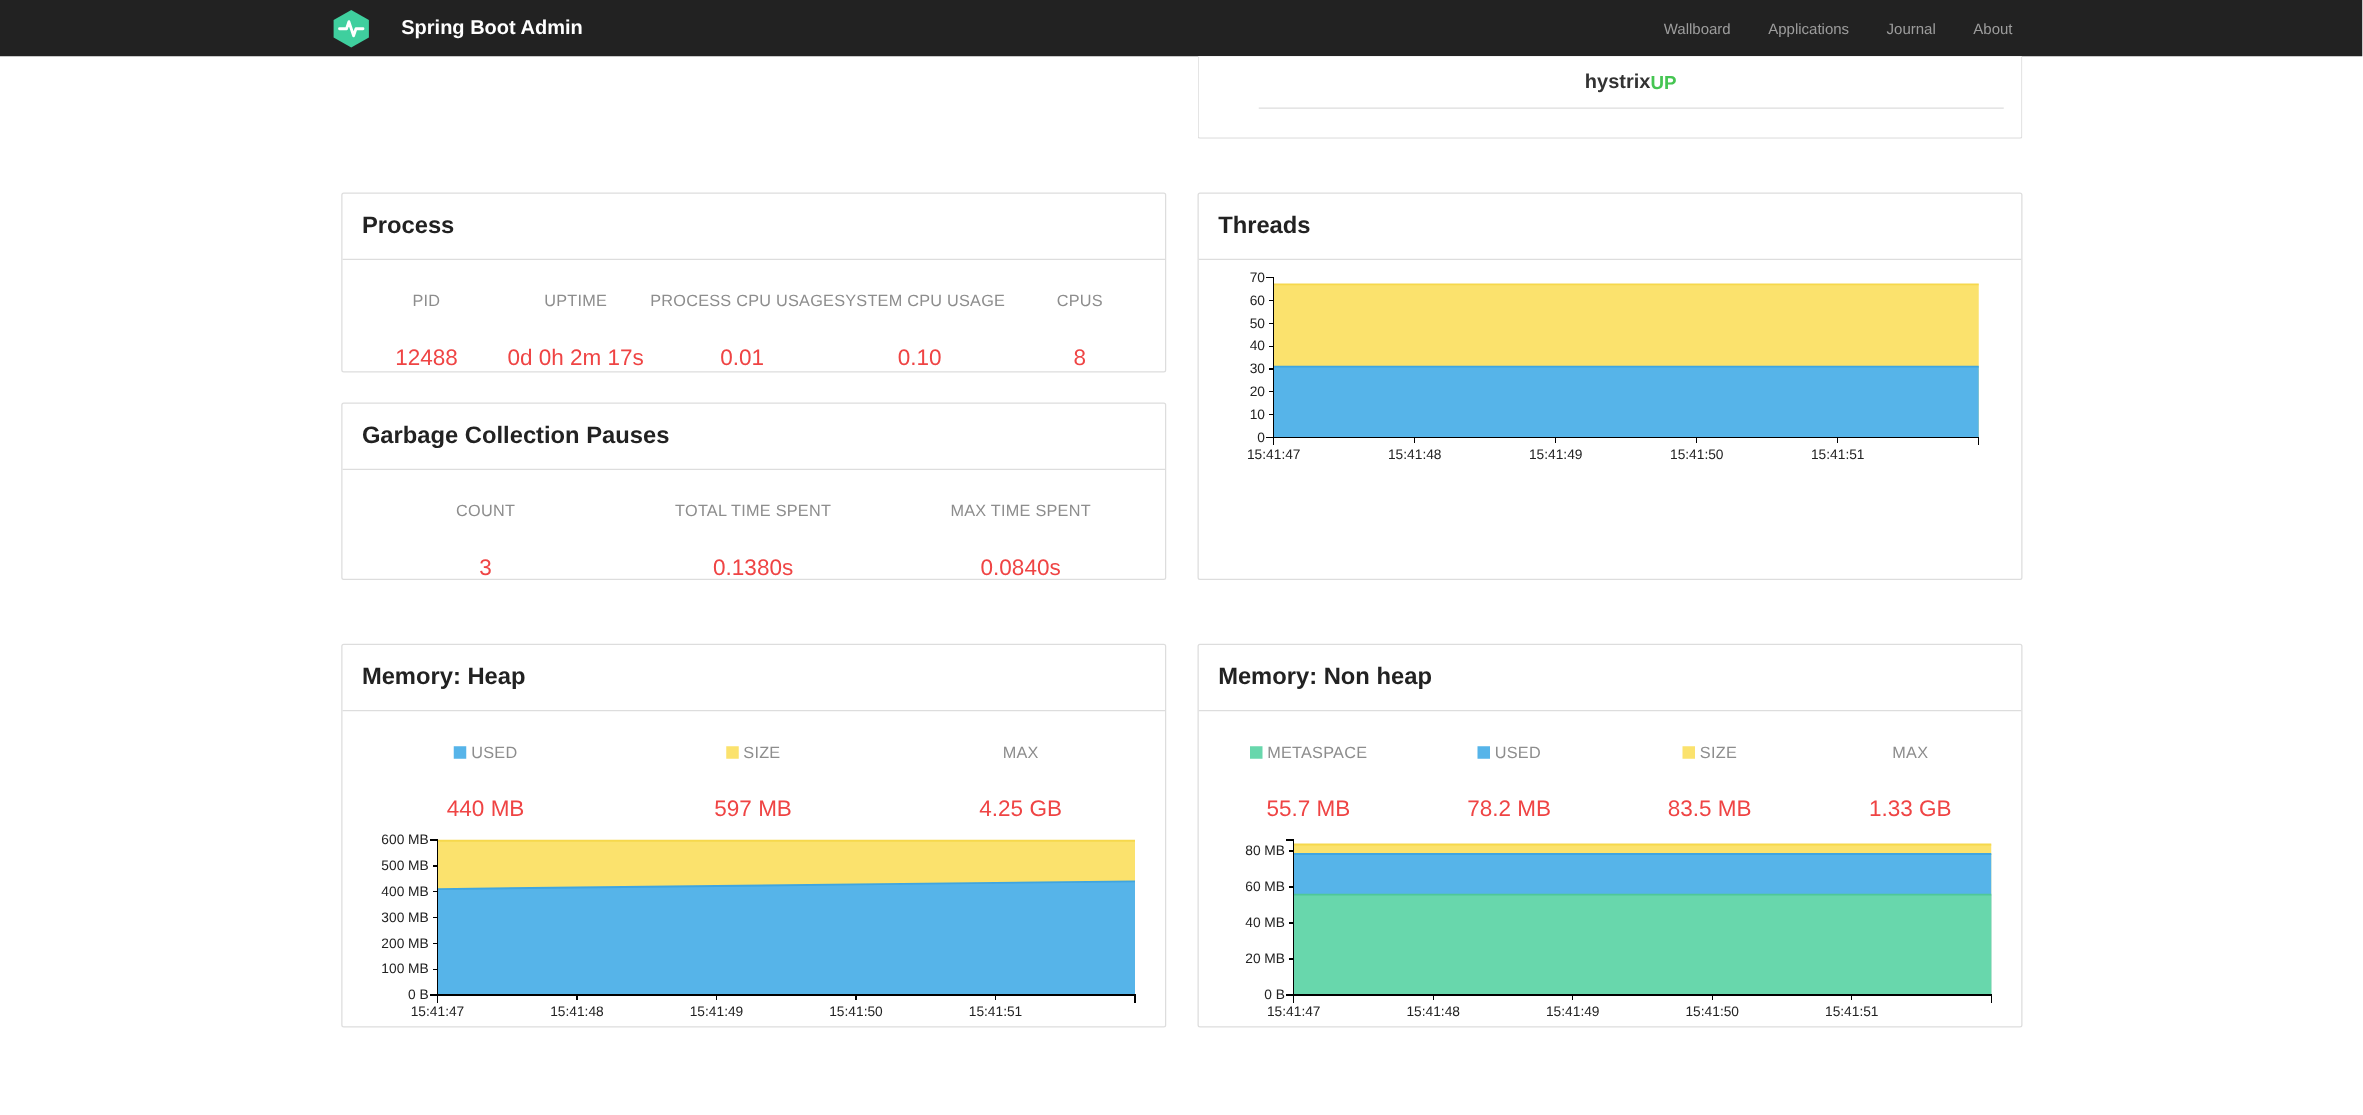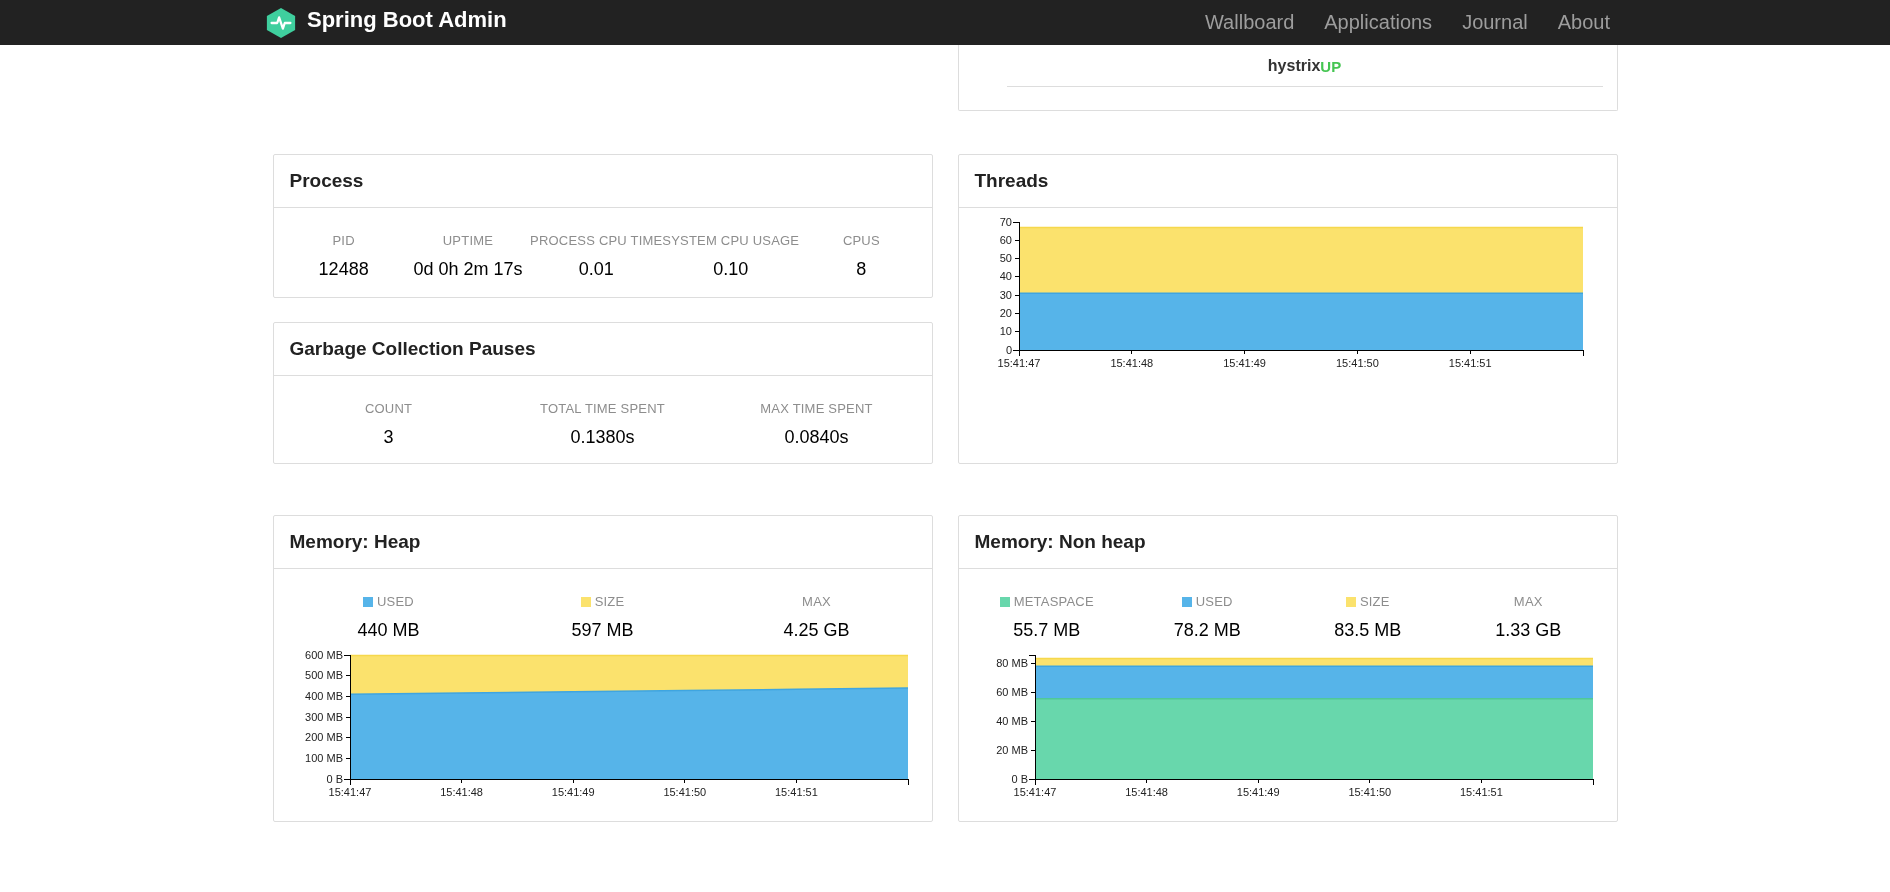--- a/index.html
+++ b/index.html
@@ -12,27 +12,27 @@
     overflow: hidden;
   }
 
   
   .navbar { background: #222222; height: 45px; width: 100%; }
   .navbar-inner {
     width: 1360px; margin: 0 auto; height: 100%;
     display: flex; align-items: center;
   }
   .brand {
-    display: flex; align-items: flex-start; gap: 10px;
-    color: #ffffff; font-weight: bold; font-size: 22px;
+    display: flex; align-items: center; gap: 24px;
+    color: #ffffff; font-weight: bold; font-size: 16px;
     text-decoration: none; cursor: pointer;
   }
   .nav-links { margin-left: auto; display: flex; align-items: center; }
   .nav-link {
-    color: #9d9d9d; font-size: 20px; padding: 0 15px;
+    color: #9d9d9d; font-size: 12px; padding: 0 15px;
     text-decoration: none; cursor: pointer;
   }
 
   
   .container {
     width: 1345px; margin: 0 auto;
     display: flex; gap: 25px; align-items: flex-start;
   }
   .col { width: 660px; }
 
@@ -65,21 +65,21 @@
   
   .stats-row {
     display: flex; justify-content: space-between;
     padding: 25px 8px 0; text-align: center;
   }
   .stat { flex: 1; }
   .stat-label {
     font-size: 13px; color: #8d8d8d; letter-spacing: .2px;
     white-space: nowrap;
   }
-  .stat-value { font-size: 18px; color: #000000; margin-top: 11px; white-space: nowrap; }
+  .stat-value { font-size: 18px; color: #ef4444; margin-top: 28px; white-space: nowrap; }
   .sq {
     display: inline-block; width: 10px; height: 10px;
     margin-right: 4px; vertical-align: -1px;
   }
 
   
   .chart { display: block; margin: 6px auto 0; }
   .axis { stroke: #000; fill: none; stroke-width: 1; shape-rendering: crispEdges; }
   .tick { font-size: 11px; fill: #222; font-family: "Liberation Sans", sans-serif; }
 </style>
@@ -113,21 +113,21 @@
       <div class="stats-row">
         <div class="stat">
           <div class="stat-label">PID</div>
           <div class="stat-value">12488</div>
         </div>
         <div class="stat">
           <div class="stat-label">UPTIME</div>
           <div class="stat-value">0d 0h 2m 17s</div>
         </div>
         <div class="stat">
-          <div class="stat-label">PROCESS CPU TIME</div>
+          <div class="stat-label">PROCESS CPU USAGE</div>
           <div class="stat-value">0.01</div>
         </div>
         <div class="stat">
           <div class="stat-label">SYSTEM CPU USAGE</div>
           <div class="stat-value">0.10</div>
         </div>
         <div class="stat">
           <div class="stat-label">CPUS</div>
           <div class="stat-value">8</div>
         </div>

